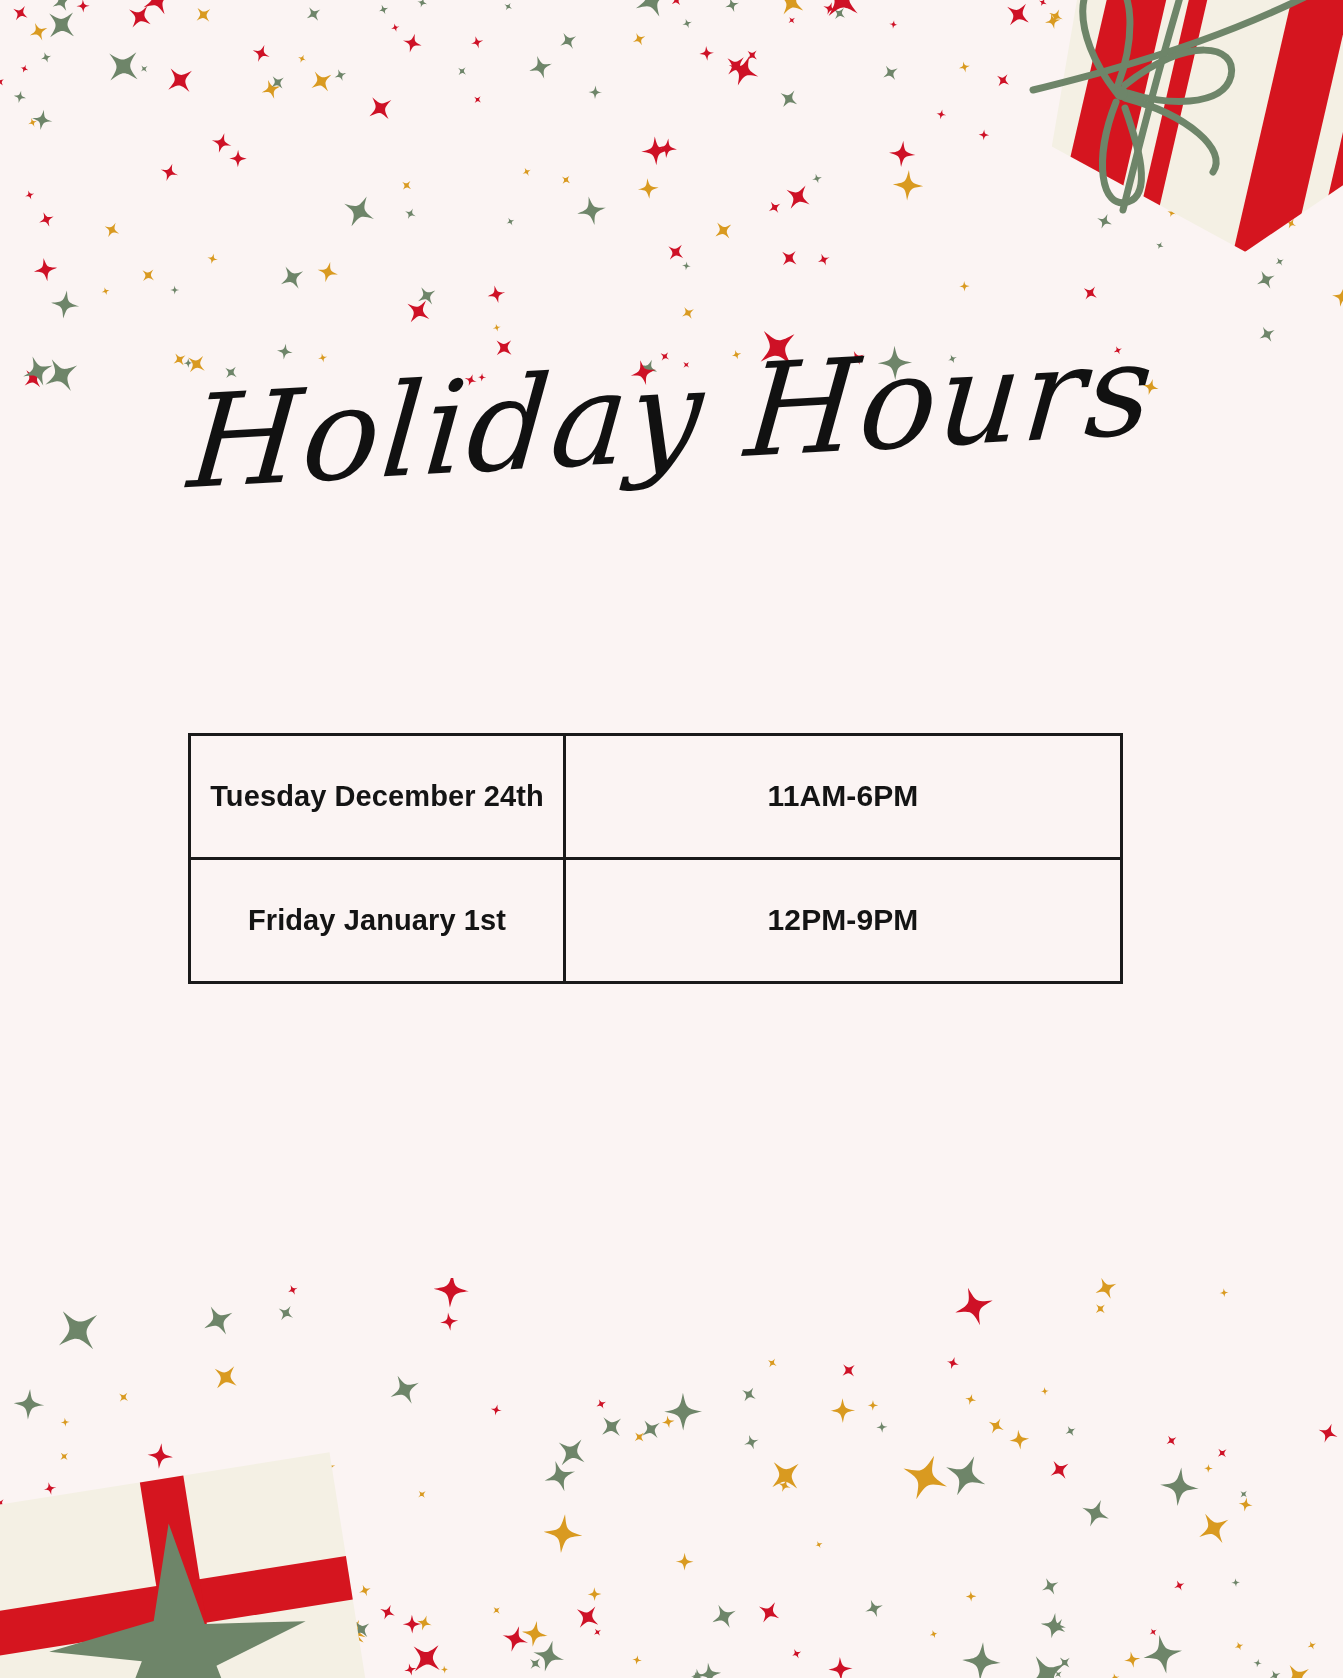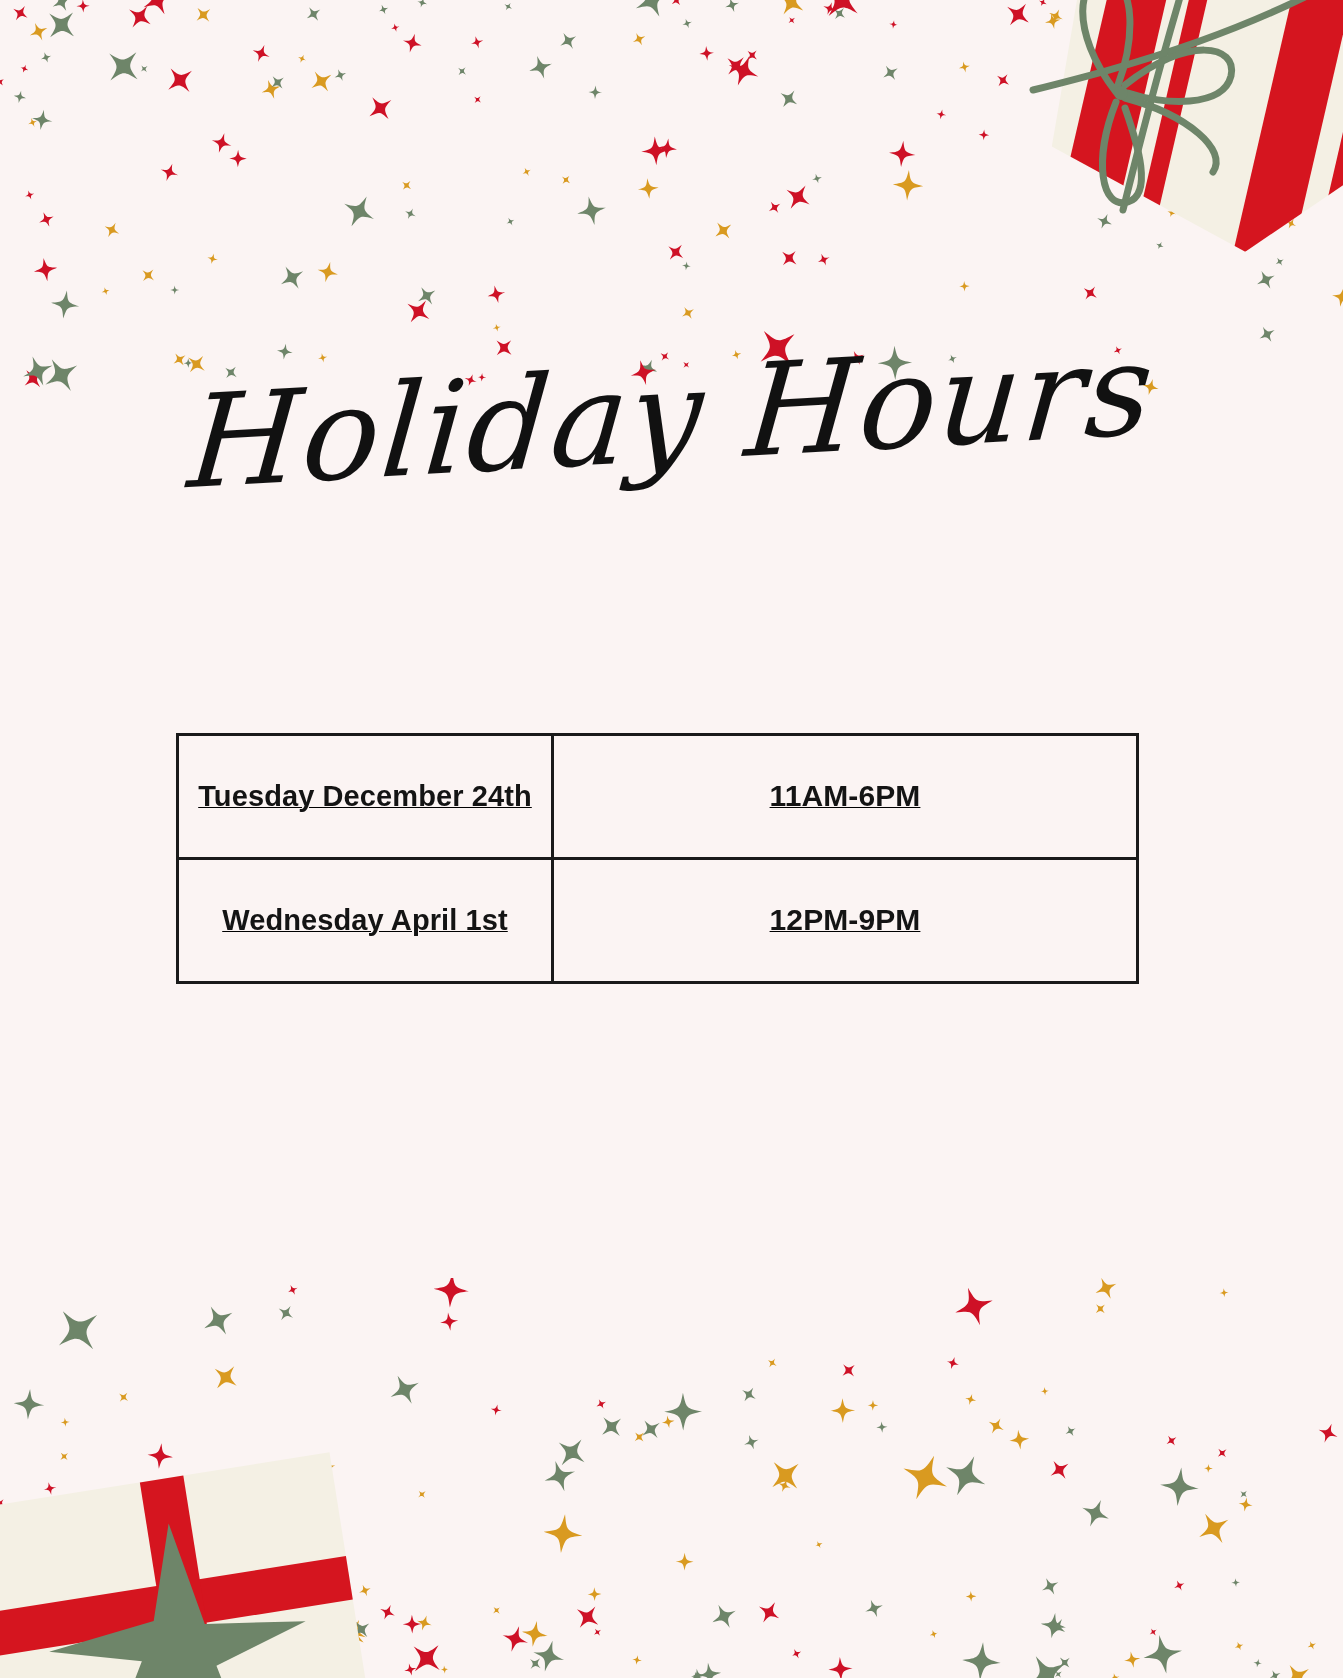--- a/index.html
+++ b/index.html
@@ -61,41 +61,40 @@
     color: #111111;
     letter-spacing: 2px;
     transform: rotate(-3.2deg) skewX(-8deg);
     transform-origin: center;
     white-space: nowrap;
   }
 
   
   #hours-table {
     position: absolute;
-    left: 176px;
+    left: 188px;
     top: 733px;
     width: 882px;
     border-collapse: collapse;
     table-layout: fixed;
-    text-decoration: underline;
   }
   #hours-table td {
     border: 3px solid #1a1a1a;
     padding: 0;
     vertical-align: middle;
     text-align: center;
     height: 109px;
   }
   #hours-table td.day-cell {
     width: 336px;
     padding: 6px 18px;
   }
   #hours-table td.hours-cell {
     width: 546px;
-    padding: 6px 18px;
+    padding: 6px 4px;
   }
   .cell-text {
     font-family: "Liberation Sans", sans-serif;
     font-weight: bold;
     color: #141414;
     letter-spacing: 0.1px;
   }
   .day-cell .cell-text {
     font-size: 29px;
     line-height: 1.28;
@@ -454,21 +453,21 @@
       <tr>
         <td class="day-cell">
           <span class="cell-text">Tuesday December 24th</span>
         </td>
         <td class="hours-cell">
           <span class="cell-text">11AM-6PM</span>
         </td>
       </tr>
       <tr>
         <td class="day-cell">
-          <span class="cell-text">Wednesday April 1st</span>
+          <span class="cell-text">Friday January 1st</span>
         </td>
         <td class="hours-cell">
           <span class="cell-text">12PM-9PM</span>
         </td>
       </tr>
     </tbody>
   </table>
 
 </div>
 

